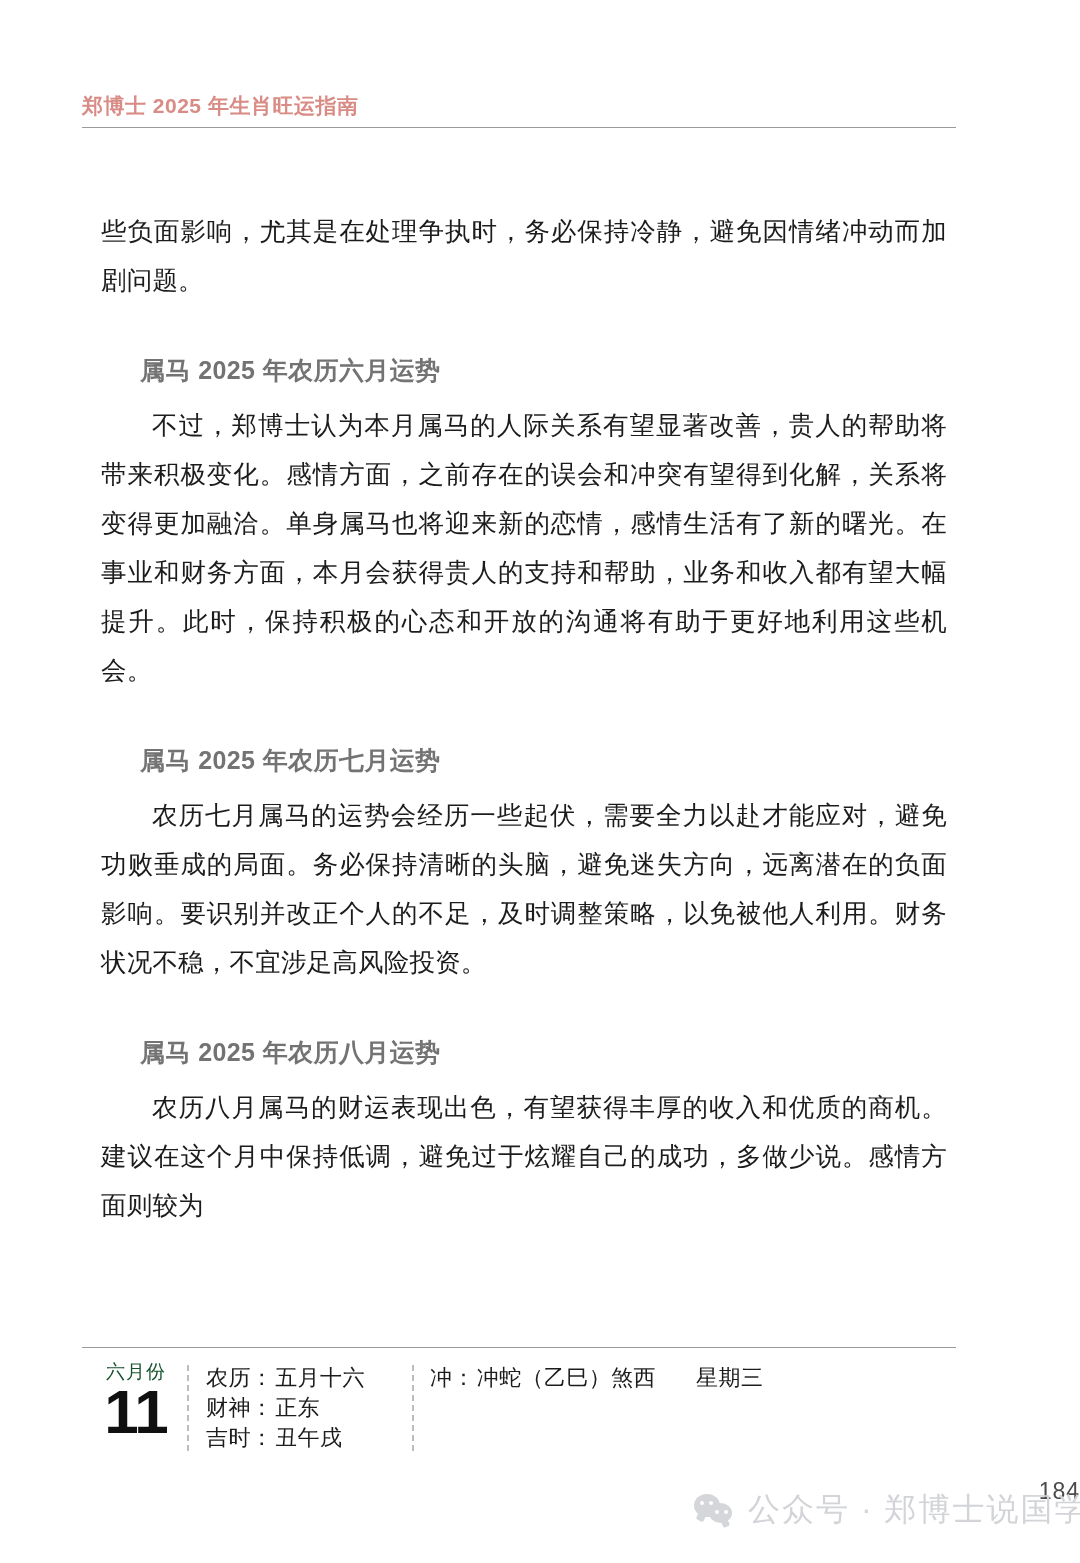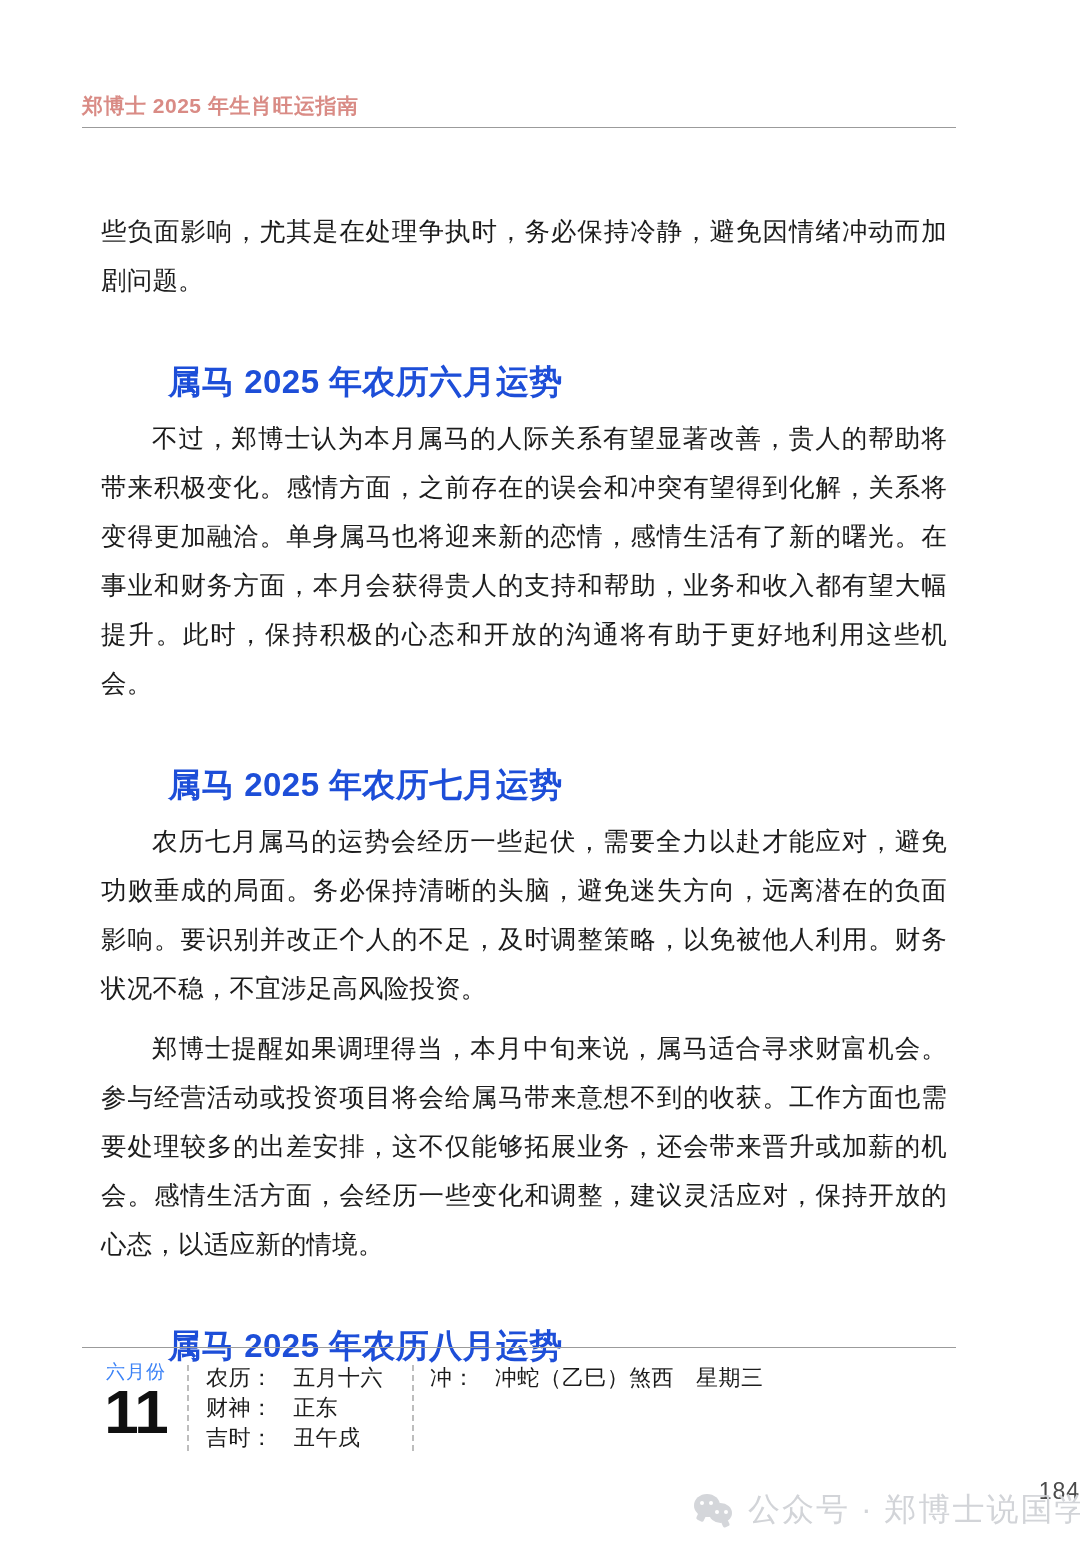--- a/index.html
+++ b/index.html
@@ -58,24 +58,24 @@
     text-align: justify;
     text-justify: inter-character;
     letter-spacing: 0.2px;
     font-family: "Liberation Sans", "DejaVu Sans", sans-serif;
   }
   p.body-text.indent {
     text-indent: 2em;
   }
 
   h2.section-heading {
-    margin: 12px;
-    font-size: 33px;
+    margin: 0;
+    font-size: 25px;
     font-weight: 700;
-    color: #1d4ed8;
+    color: #737373;
     line-height: 40px;
     text-indent: 2em;
     letter-spacing: 0.4px;
     white-space: nowrap;
   }
 
   .gap-before-heading { height: 34px; }
 
   
   .cal-rule {
@@ -94,21 +94,21 @@
   }
   .cal-date {
     position: absolute;
     left: 0;
     top: 0;
     width: 96px;
     text-align: center;
   }
   .cal-month {
     font-size: 19px;
-    color: #3b82f6;
+    color: #14532d;
     line-height: 22px;
     letter-spacing: 1px;
   }
   .cal-day {
     font-size: 62px;
     font-weight: 700;
     color: #101010;
     line-height: 58px;
     letter-spacing: -1px;
     font-family: "Liberation Sans", "DejaVu Sans", sans-serif;
@@ -133,21 +133,21 @@
   .cal-line {
     font-size: 22px;
     line-height: 30px;
     color: #1c1c1c;
     white-space: nowrap;
     letter-spacing: 0.4px;
   }
   .cal-line .lbl { color: #1c1c1c; }
   .cal-line.red-line,
   .cal-line.red-line .lbl { color: #c9605c; }
-  .cal-line .vals { margin-left: 20px; text-align: right; }
+  .cal-line .vals { margin-left: 2px; text-align: right; }
 
   .cal-weekday {
     position: absolute;
     left: 608px;
     top: 2px;
     font-size: 22px;
     line-height: 30px;
     color: #1c1c1c;
     letter-spacing: 0.5px;
     white-space: nowrap;
@@ -244,24 +244,24 @@
 
     <p class="body-text">些负面影响，尤其是在处理争执时，务必保持冷静，避免因情绪冲动而加剧问题。</p>
 
     <div class="gap-before-heading"></div>
     <h2 class="section-heading">属马 2025 年农历六月运势</h2>
     <p class="body-text indent">不过，郑博士认为本月属马的人际关系有望显著改善，贵人的帮助将带来积极变化。感情方面，之前存在的误会和冲突有望得到化解，关系将变得更加融洽。单身属马也将迎来新的恋情，感情生活有了新的曙光。在事业和财务方面，本月会获得贵人的支持和帮助，业务和收入都有望大幅提升。此时，保持积极的心态和开放的沟通将有助于更好地利用这些机会。</p>
 
     <div class="gap-before-heading"></div>
     <h2 class="section-heading">属马 2025 年农历七月运势</h2>
     <p class="body-text indent">农历七月属马的运势会经历一些起伏，需要全力以赴才能应对，避免功败垂成的局面。务必保持清晰的头脑，避免迷失方向，远离潜在的负面影响。要识别并改正个人的不足，及时调整策略，以免被他人利用。财务状况不稳，不宜涉足高风险投资。</p>
-    <p class="body-text indent">郑博士提醒如果调理得当，本月中旬来说，属马适合寻求财富机会。参与经营活动或投资项目将会给属马带来意想不到的收获。工作方面也需要处理较多的出差安排，这不仅能够拓展业务，还会带来晋升或加薪的机会。感情生活方面，会经历一些变化和调整，建议灵活应对，保持开放的心态，以适应新的情境。</p>
 
     <div class="gap-before-heading"></div>
     <h2 class="section-heading">属马 2025 年农历八月运势</h2>
+    <p class="body-text indent">农历八月属马的财运表现出色，有望获得丰厚的收入和优质的商机。建议在这个月中保持低调，避免过于炫耀自己的成功，多做少说。感情方面则较为</p>
 
   </div>
 
   <div class="cal-rule"></div>
 
   <div class="calendar">
 
     <div class="cal-date">
       <div class="cal-month">六月份</div>
       <div class="cal-day">11</div>

